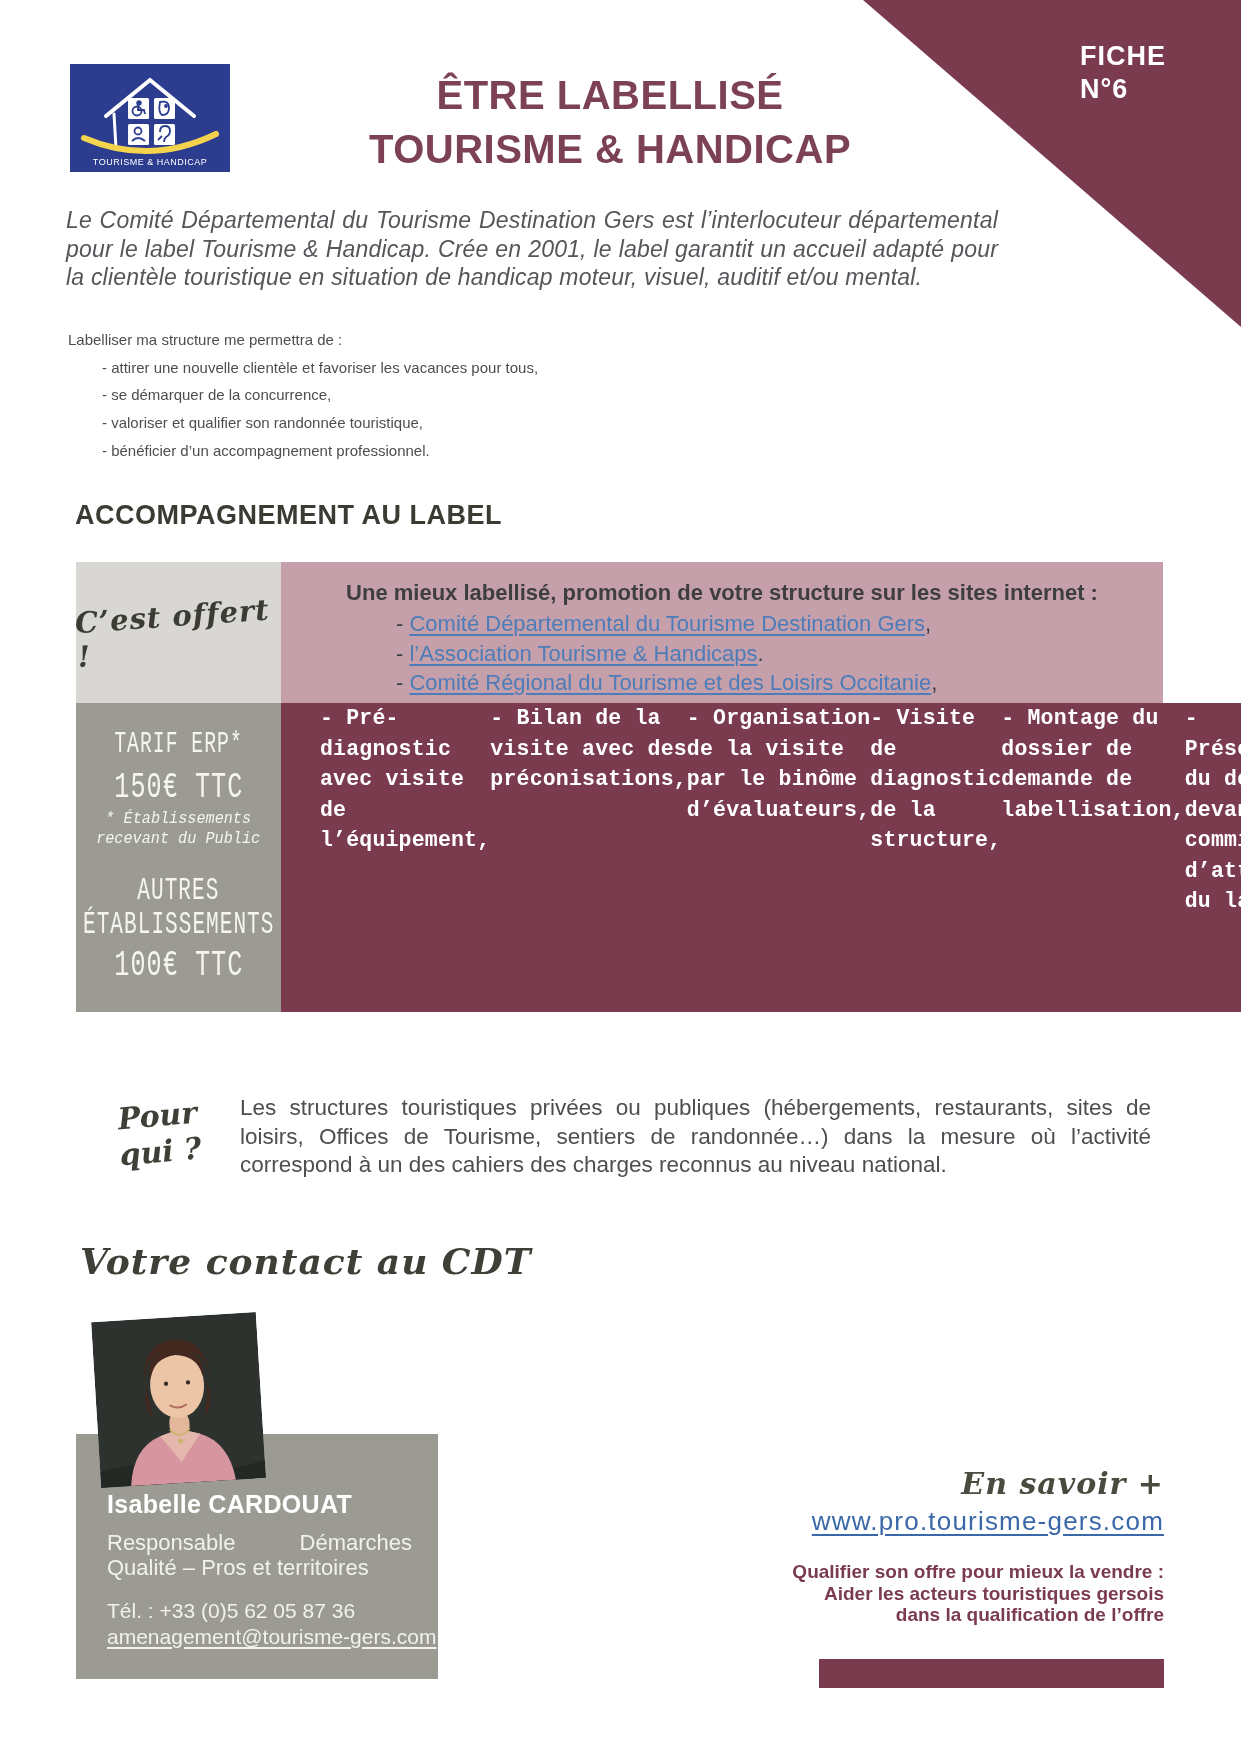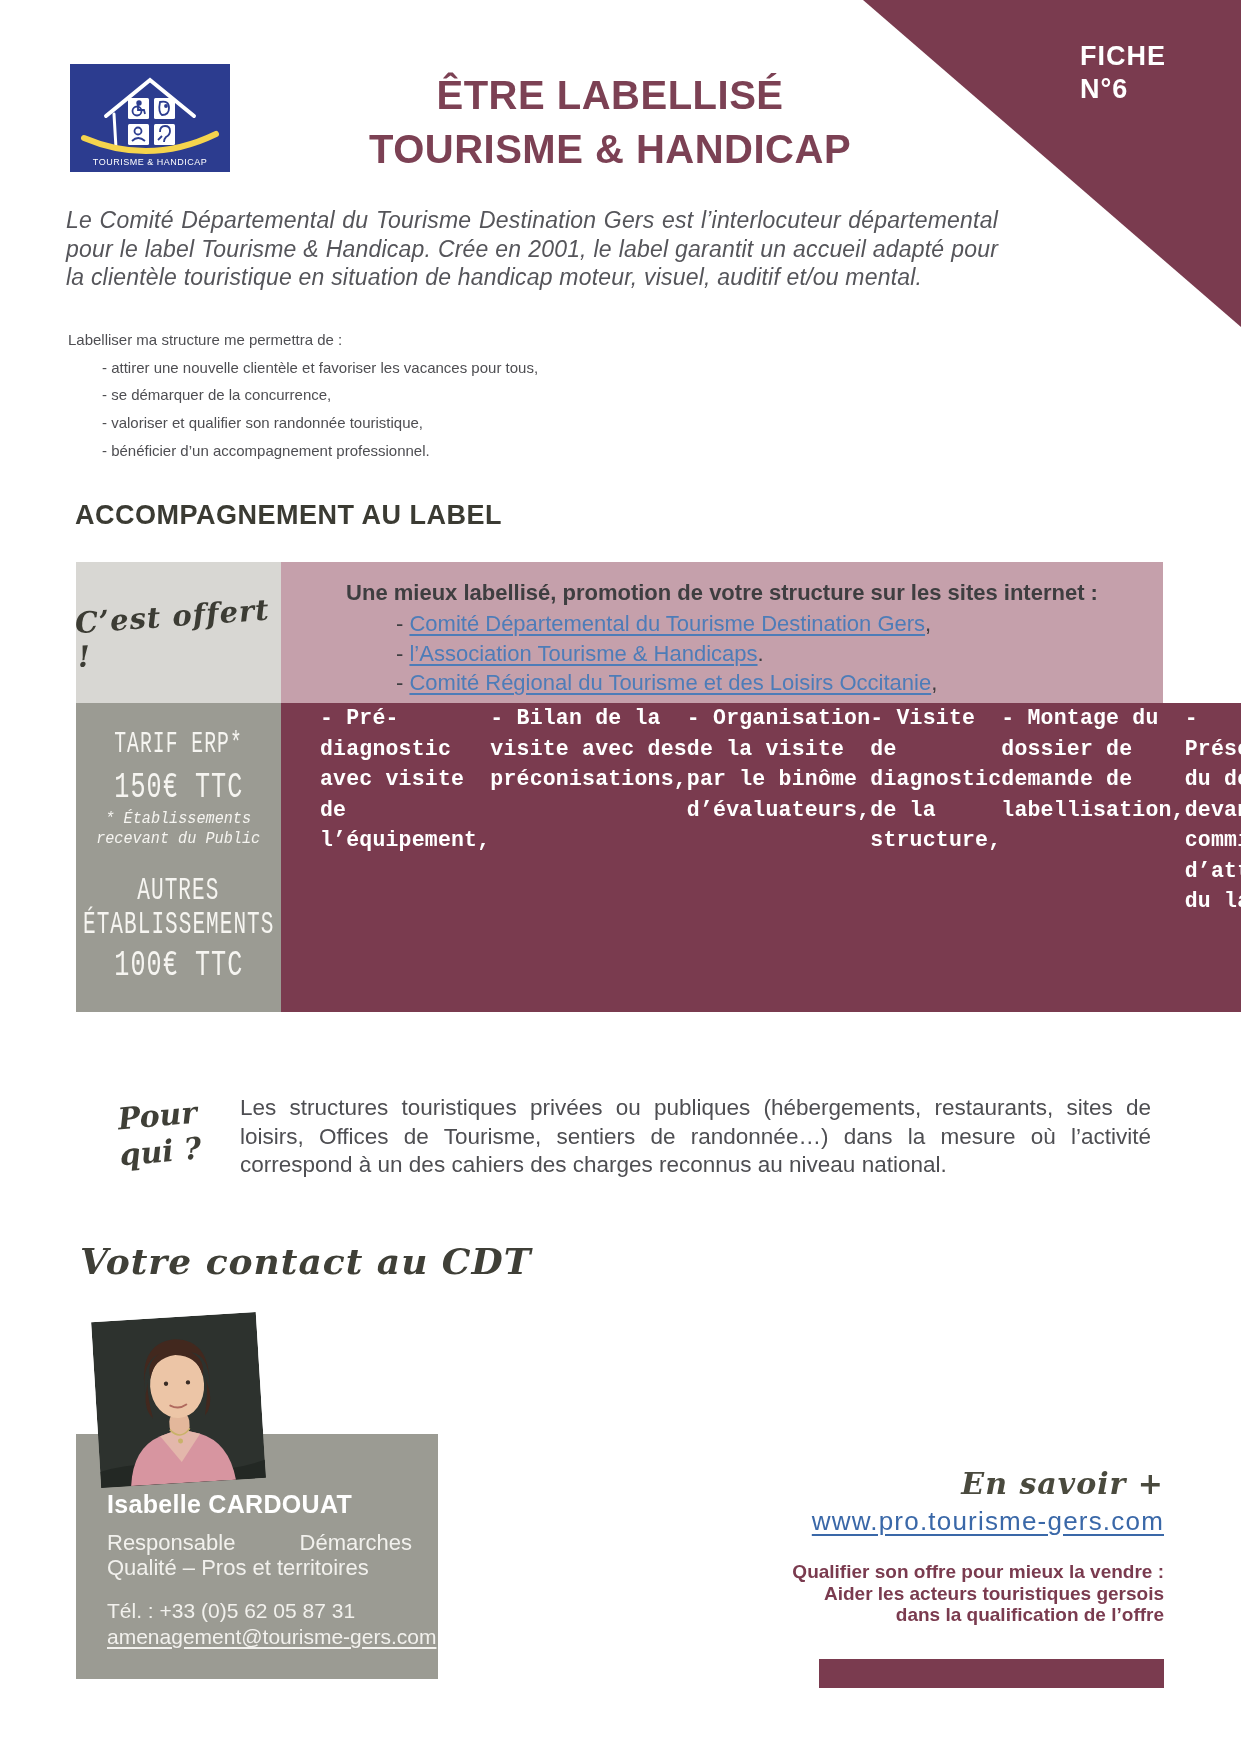--- a/index.html
+++ b/index.html
@@ -275,21 +275,21 @@
     <path d="M74 88 Q82 93 90 88" stroke="#b06a5e" stroke-width="2" fill="none" stroke-linecap="round"></path>
 
     <path d="M72 112 Q82 124 92 112" stroke="#c9b26a" stroke-width="1.6" fill="none"></path>
     <circle cx="82" cy="124" r="2.5" fill="#c9b26a"></circle>
   </svg>
 </div>
 
 <div class="abs contact-box">
   <div class="contact-name">Isabelle CARDOUAT</div>
   <div class="contact-role">Responsable Démarches Qualité – Pros et territoires</div>
-  <div class="contact-phone">Tél. : +33 (0)5 62 05 87 31</div>
+  <div class="contact-phone">Tél. : +33 (0)5 62 05 87 36</div>
   <div class="contact-email"><a href="#">amenagement@tourisme-gers.com</a></div>
 </div>
 
 <div class="abs more">
   <div class="more-heading">En savoir +</div>
   <div class="more-url"><a href="#">www.pro.tourisme-gers.com</a></div>
   <div class="more-tagline">
     <div>Qualifier son offre pour mieux la vendre :</div>
     <div>Aider les acteurs touristiques gersois</div>
     <div>dans la qualification de l’offre</div>

